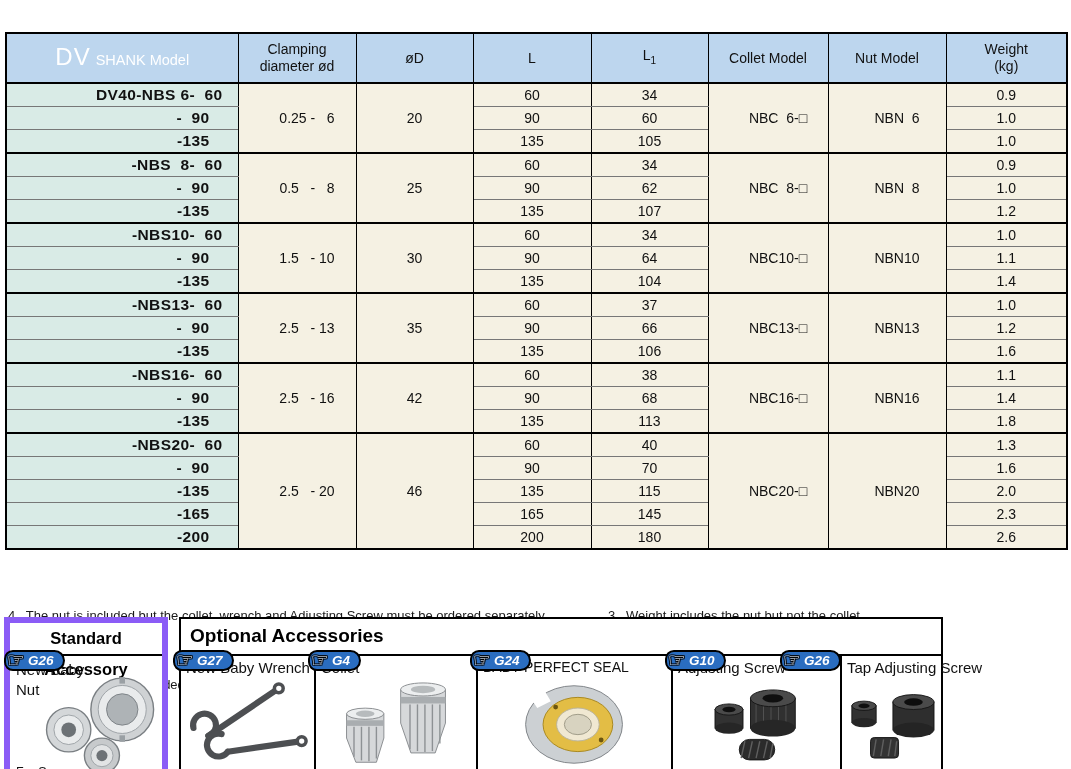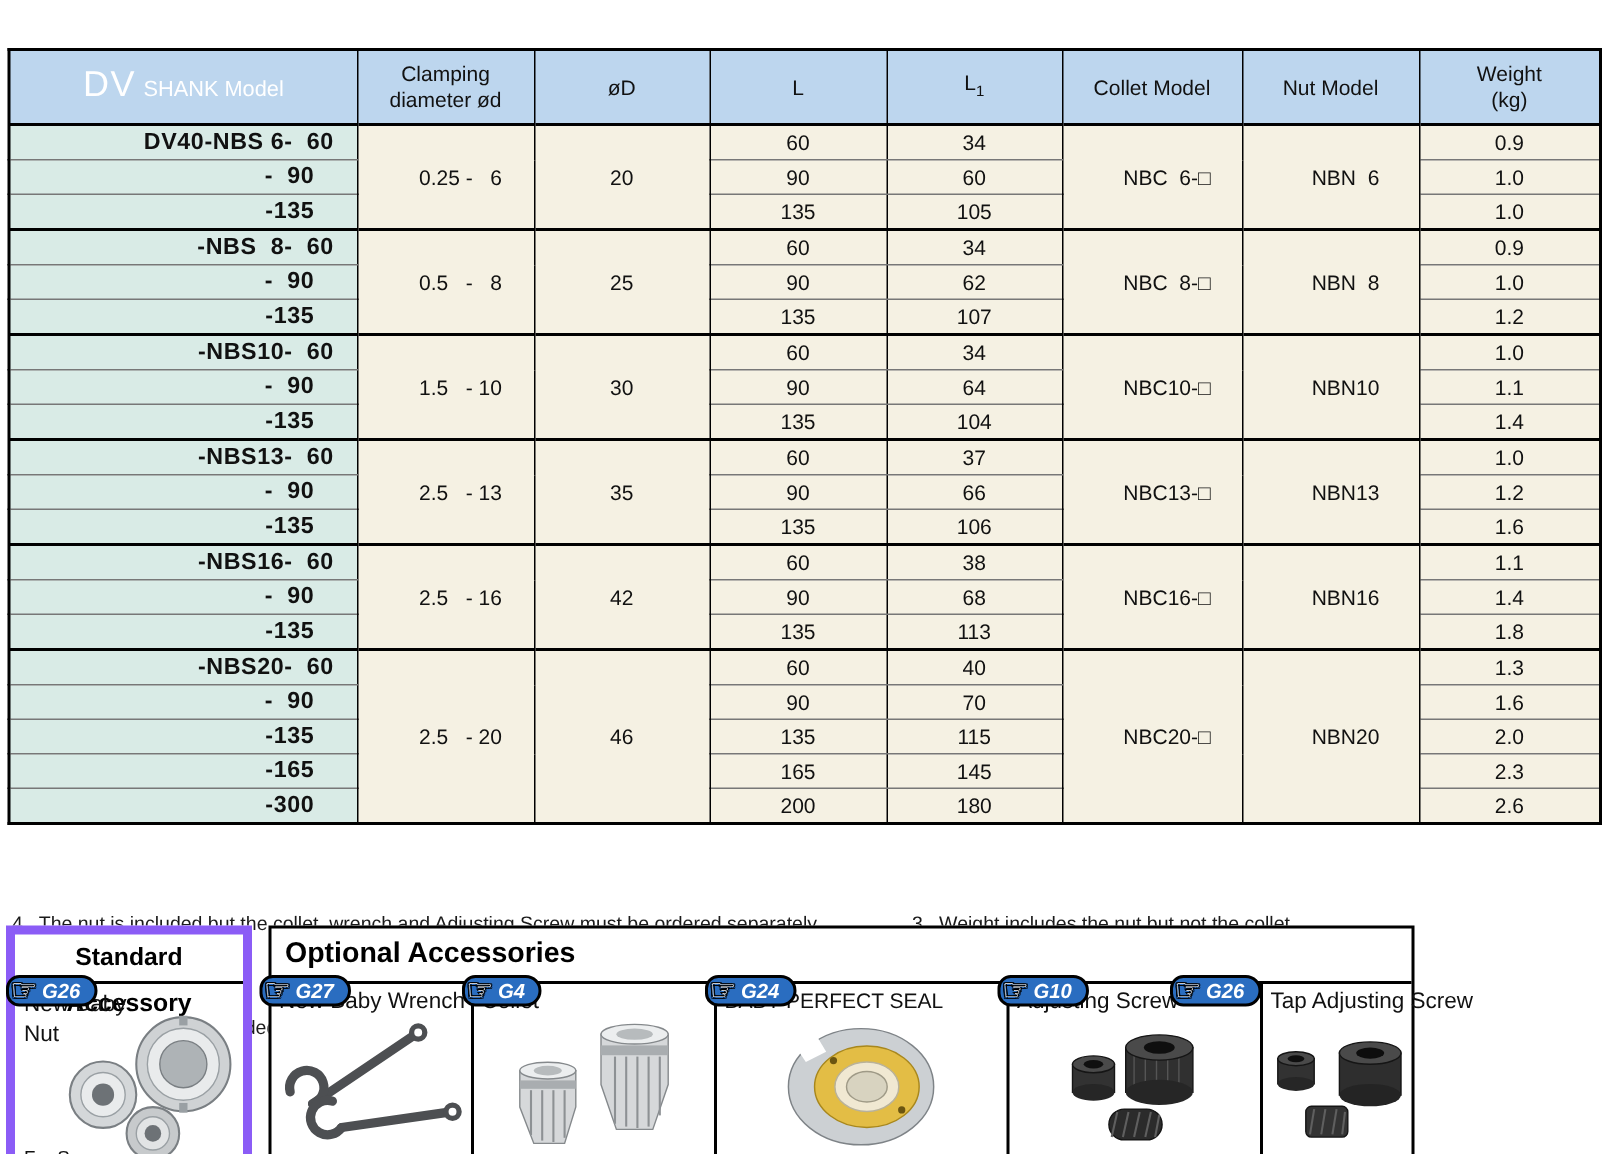--- a/index.html
+++ b/index.html
@@ -236,21 +236,21 @@
           <td>115</td>
           <td>2.0</td>
         </tr>
         <tr>
           <td class="td-model">-165</td>
           <td>165</td>
           <td>145</td>
           <td>2.3</td>
         </tr>
         <tr>
-          <td class="td-model">-300</td>
+          <td class="td-model">-200</td>
           <td>200</td>
           <td>180</td>
           <td>2.6</td>
         </tr>
       </tbody>
   </table>
 
   <div class="notes">
     <div class="notes-left">
       <div>4.  The nut is included but the collet, wrench and Adjusting Screw must be ordered separately.</div>

